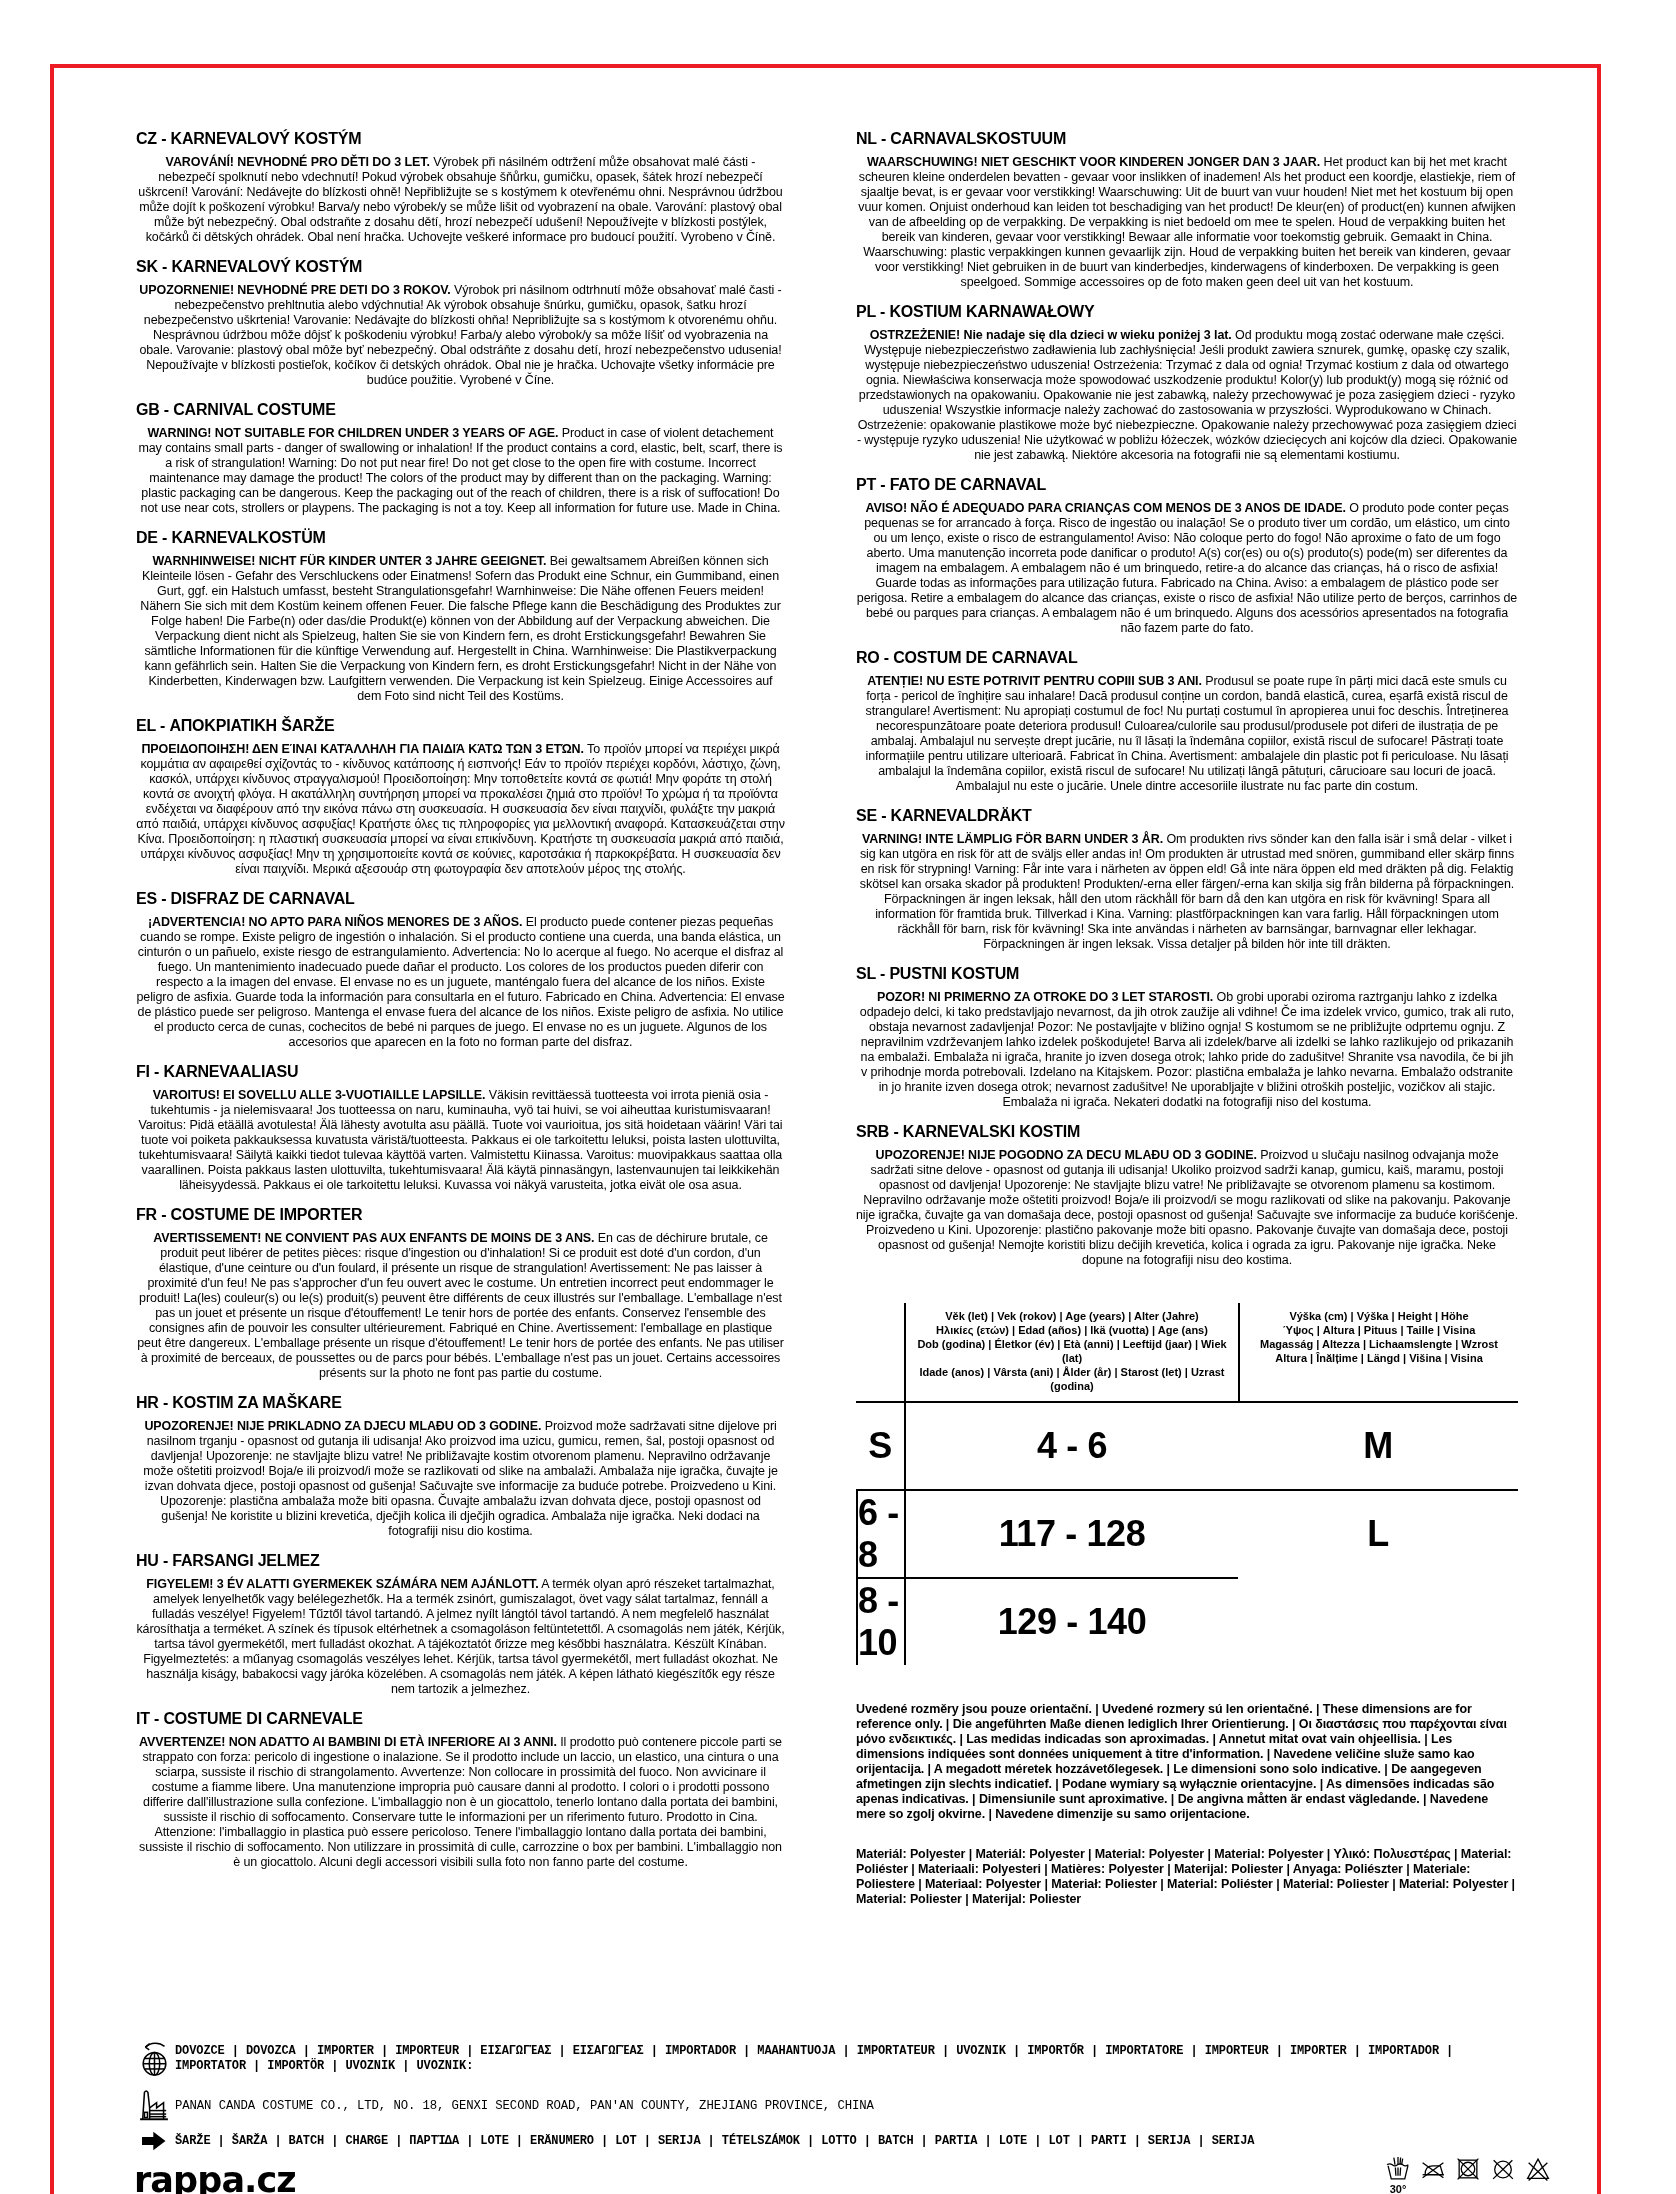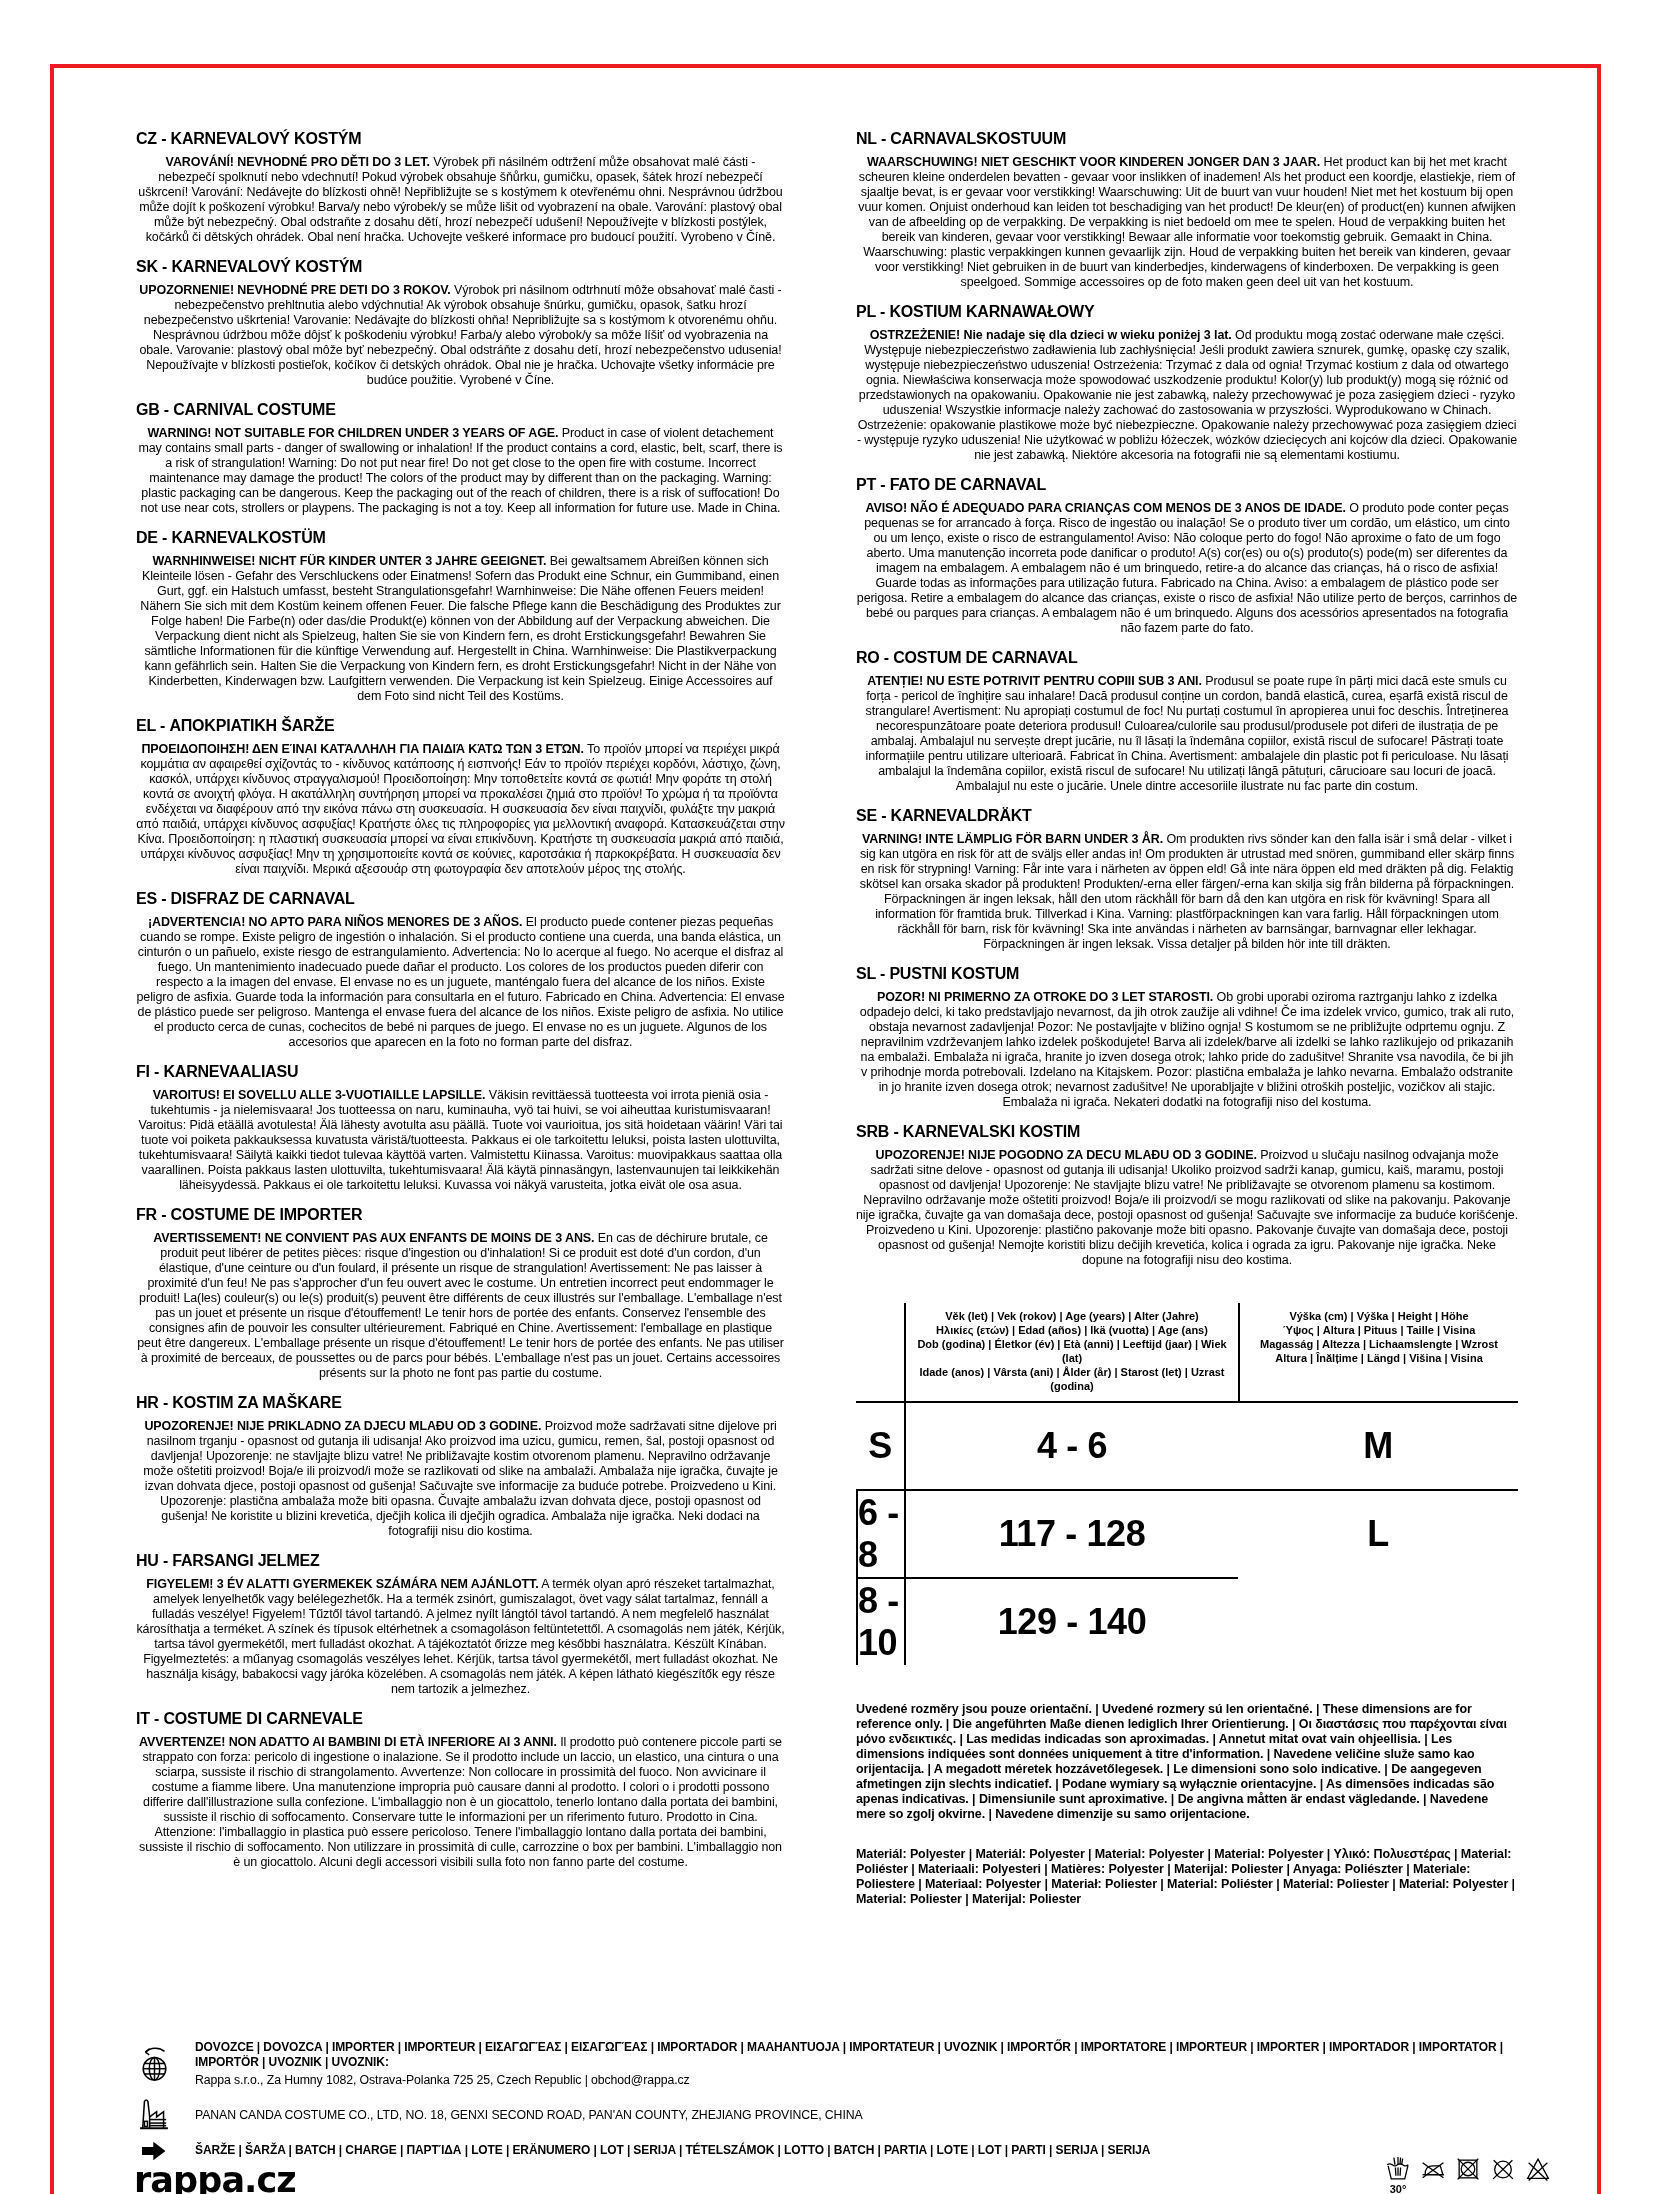--- a/index.html
+++ b/index.html
@@ -40,21 +40,21 @@
   }
   .st-size,.st-val{
     display:flex;align-items:center;justify-content:center;
     font-size:36px;font-weight:800;height:88px;letter-spacing:-0.4px;
   }
   
   .dims-note{margin-top:37px;font-size:12.5px;line-height:15px;font-weight:700;letter-spacing:-0.1px;}
   .material-note{margin-top:24.6px;font-size:12.5px;line-height:15px;font-weight:700;letter-spacing:-0.1px;}
   
   .footer{position:absolute;left:135px;top:2040px;width:1385px;}
-  .f-row{display:grid;grid-template-columns:38px 1fr;column-gap:22px;margin-bottom:10.5px;align-items:center;}
+  .f-row{display:grid;grid-template-columns:38px 1fr;column-gap:2px;margin-bottom:10.5px;align-items:center;font-family:Liberation Mono, monospace;}
   .f-icon{display:flex;align-items:center;justify-content:center;}
   .f-labels{font-size:12px;font-weight:800;letter-spacing:-0.1px;line-height:14.5px;}
   .f-value{font-size:12.3px;font-weight:400;margin-top:3.5px;letter-spacing:-0.1px;}
   .logo{
     position:absolute;left:134px;top:2160px;
     font-size:35px;font-weight:800;letter-spacing:-0.9px;
     font-family:"DejaVu Sans","Liberation Sans",sans-serif;
   }
   .care{position:absolute;left:1385px;top:2156px;display:flex;gap:9px;align-items:flex-start;}
   .care-item{display:flex;flex-direction:column;align-items:center;width:26px;}
@@ -200,21 +200,20 @@
         <circle cx="31" cy="54" r="26"></circle>
         <ellipse cx="31" cy="54" rx="12" ry="26"></ellipse>
         <line x1="5" y1="54" x2="57" y2="54"></line>
         <line x1="8" y1="42" x2="54" y2="42"></line>
         <line x1="8" y1="66" x2="54" y2="66"></line>
         <line x1="31" y1="28" x2="31" y2="80"></line>
       </svg>
     </div>
     <div>
       <div class="f-labels">DOVOZCE | DOVOZCA | IMPORTER | IMPORTEUR | ΕΙΣΑΓΩΓΈΑΣ | ΕΙΣΑΓΩΓΈΑΣ | IMPORTADOR | MAAHANTUOJA | IMPORTATEUR | UVOZNIK | IMPORTŐR | IMPORTATORE | IMPORTEUR | IMPORTER | IMPORTADOR | IMPORTATOR | IMPORTÖR | UVOZNIK | UVOZNIK:</div>
-      <div class="f-value">Rappa s.r.o., Za Humny 1082, Ostrava-Polanka 725 25, Czech Republic | obchod@rappa.cz</div>
     </div>
   </div>
 
   <div class="f-row">
     <div class="f-icon">
       <svg width="30" height="33" viewBox="0 0 68 76" fill="none" stroke="#000" stroke-width="3.5">
         <path d="M8 72 L12 10 Q16 4 20 10 L24 46"></path>
         <path d="M24 72 L24 46 L40 34 L40 46 L56 34 L56 72"></path>
         <line x1="24" y1="52" x2="62" y2="52"></line>
         <line x1="24" y1="60" x2="62" y2="60"></line>

